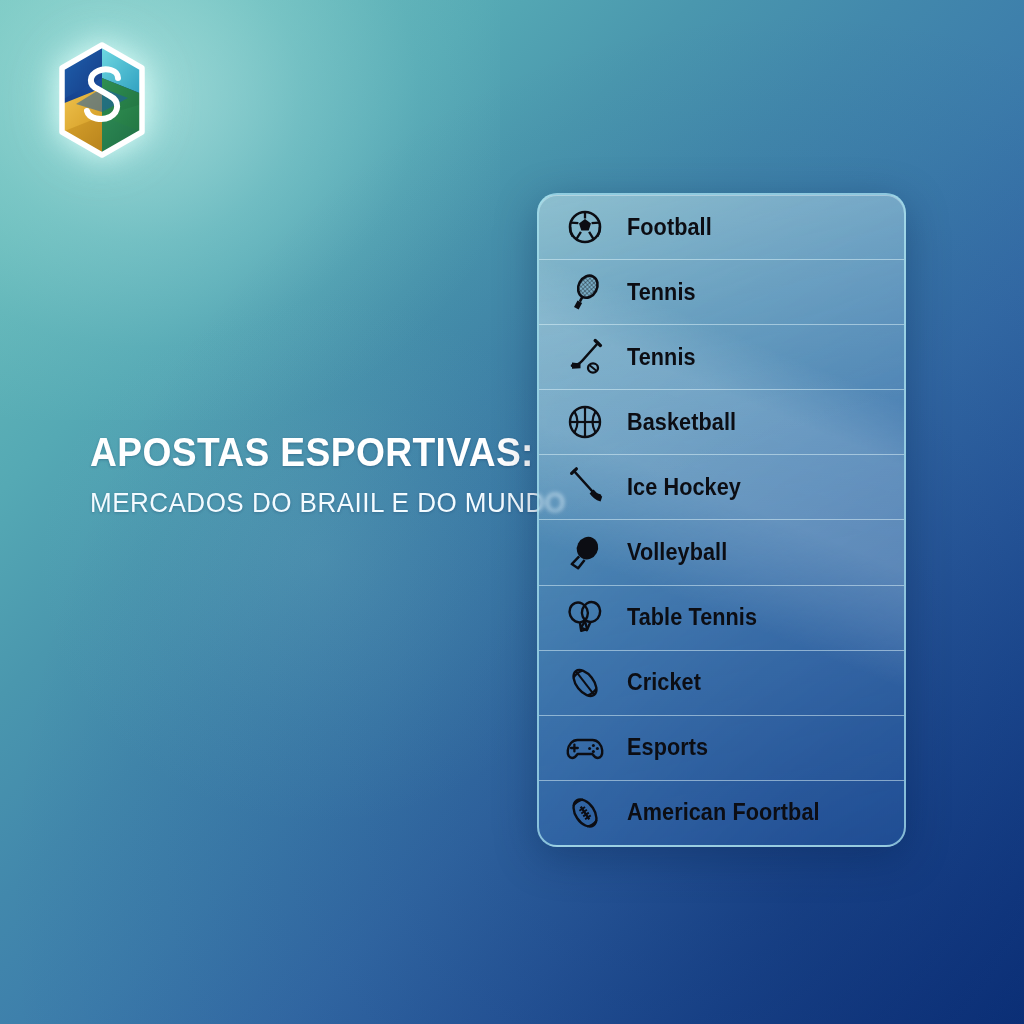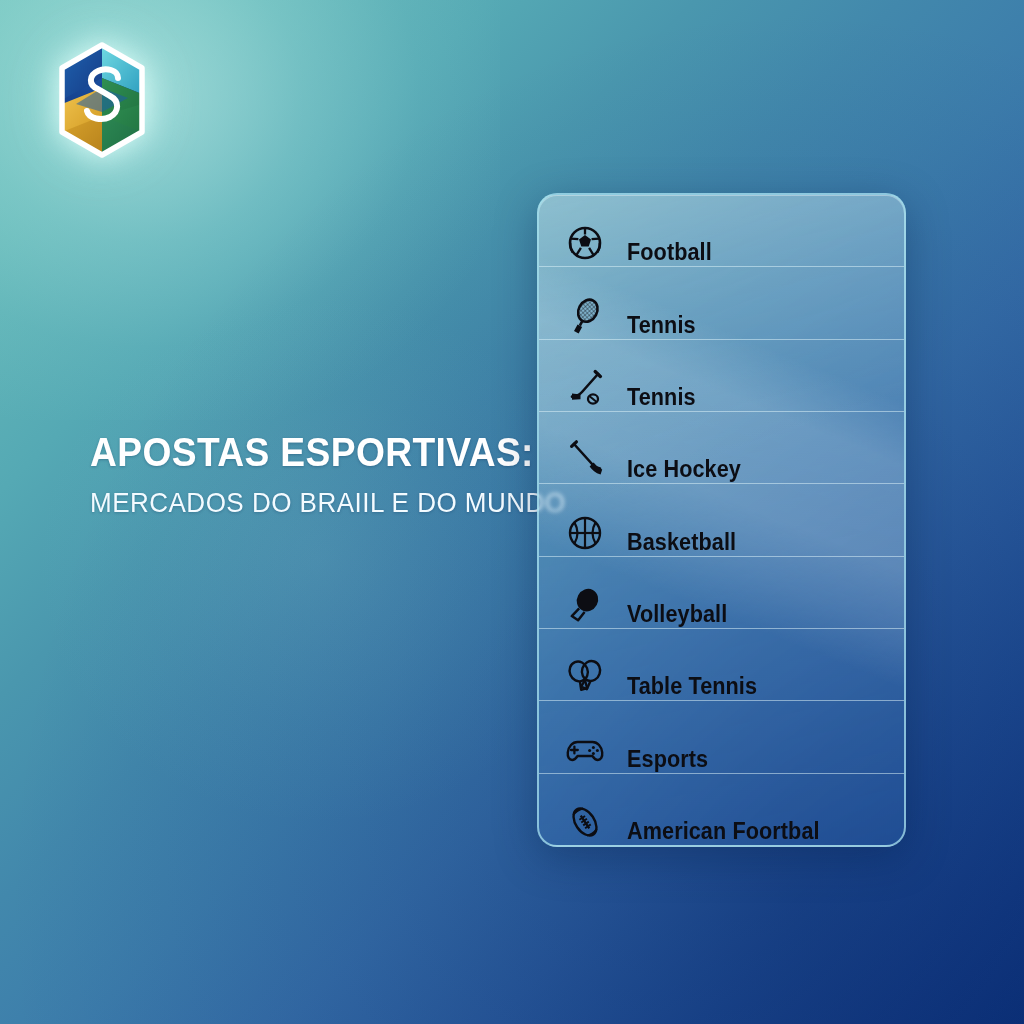--- a/index.html
+++ b/index.html
@@ -158,21 +158,21 @@
   #sports-list {
     position: relative;
     z-index: 2;
     display: flex;
     flex-direction: column;
     height: 100%;
   }
   .sport-row {
     flex: 1 1 0;
     display: flex;
-    align-items: flex-end;
+    align-items: center;
     padding-left: 18px;
     border-bottom: 1px solid rgba(222,244,250,0.52);
     box-sizing: border-box;
   }
   .sport-row:last-child { border-bottom: none; }
 
   .sport-icon {
     width: 56px;
     min-width: 56px;
     height: 46px;
@@ -311,44 +311,44 @@
             <ellipse cx="30" cy="33" rx="5" ry="4.6" fill="none" stroke="#0c0d13" stroke-width="2.3"></ellipse>
             <path d="M26.3 30 L33.7 36" stroke="#0c0d13" stroke-width="2"></path>
           </svg>
         </span>
         <span class="sport-label">Tennis</span>
       </div>
 
       <div class="sport-row">
         <span class="sport-icon">
           <svg viewBox="0 0 44 44" xmlns="http://www.w3.org/2000/svg">
-            <path d="M11 6 L29.5 26.5 C31.6 28.8 33.6 30 37 30.6" fill="none" stroke="#0c0d13" stroke-width="2.6" stroke-linecap="round"></path>
-            <path d="M8.6 8.4 L13.4 3.8" stroke="#0c0d13" stroke-width="3.2" stroke-linecap="round"></path>
-            <path d="M26.6 28.6 L30.6 24.6 C33.4 28 35.8 30.4 39.2 31.4 L37.6 36.6 C32.4 35.2 29.2 32 26.6 28.6 Z" fill="#0c0d13"></path>
-          </svg>
-        </span>
-        <span class="sport-label">Ice Hockey</span>
-      </div>
-
-      <div class="sport-row">
-        <span class="sport-icon">
-          <svg viewBox="0 0 44 44" xmlns="http://www.w3.org/2000/svg">
             <circle cx="22" cy="22" r="15" fill="none" stroke="#0c0d13" stroke-width="2.4"></circle>
             <path d="M7 22 L37 22" stroke="#0c0d13" stroke-width="2.2"></path>
             <path d="M22 7 L22 37" stroke="#0c0d13" stroke-width="2.2"></path>
             <path d="M11.4 11.4 A21 21 0 0 1 11.4 32.6" fill="none" stroke="#0c0d13" stroke-width="2.2"></path>
             <path d="M32.6 11.4 A21 21 0 0 0 32.6 32.6" fill="none" stroke="#0c0d13" stroke-width="2.2"></path>
           </svg>
         </span>
         <span class="sport-label">Basketball</span>
       </div>
 
       <div class="sport-row">
         <span class="sport-icon">
           <svg viewBox="0 0 44 44" xmlns="http://www.w3.org/2000/svg">
+            <path d="M11 6 L29.5 26.5 C31.6 28.8 33.6 30 37 30.6" fill="none" stroke="#0c0d13" stroke-width="2.6" stroke-linecap="round"></path>
+            <path d="M8.6 8.4 L13.4 3.8" stroke="#0c0d13" stroke-width="3.2" stroke-linecap="round"></path>
+            <path d="M26.6 28.6 L30.6 24.6 C33.4 28 35.8 30.4 39.2 31.4 L37.6 36.6 C32.4 35.2 29.2 32 26.6 28.6 Z" fill="#0c0d13"></path>
+          </svg>
+        </span>
+        <span class="sport-label">Ice Hockey</span>
+      </div>
+
+      <div class="sport-row">
+        <span class="sport-icon">
+          <svg viewBox="0 0 44 44" xmlns="http://www.w3.org/2000/svg">
             <g transform="rotate(28 24 18)">
               <ellipse cx="24" cy="17" rx="10.5" ry="11.5" fill="#0c0d13"></ellipse>
               <path d="M20.6 28.2 L17.6 38.4 L25.2 39.2 L27 28.8" fill="none" stroke="#0c0d13" stroke-width="2.5" stroke-linejoin="round"></path>
             </g>
           </svg>
         </span>
         <span class="sport-label">Volleyball</span>
       </div>
 
       <div class="sport-row">
@@ -360,20 +360,33 @@
             </g>
             <g transform="rotate(18 28 16)">
               <ellipse cx="28" cy="16" rx="9" ry="10" fill="none" stroke="#0c0d13" stroke-width="2.4"></ellipse>
               <path d="M25.4 25.6 L23.4 34 L29.6 34.6 L30.6 26" fill="none" stroke="#0c0d13" stroke-width="2.4" stroke-linejoin="round"></path>
             </g>
           </svg>
         </span>
         <span class="sport-label">Table Tennis</span>
       </div>
 
+      <div class="sport-row">
+        <span class="sport-icon">
+          <svg viewBox="0 0 44 44" xmlns="http://www.w3.org/2000/svg">
+            <g transform="rotate(-38 22 22)">
+              <ellipse cx="22" cy="22" rx="8.6" ry="15" fill="none" stroke="#0c0d13" stroke-width="2.4"></ellipse>
+              <path d="M22 8 L22 36" stroke="#0c0d13" stroke-width="2"></path>
+              <path d="M16.6 10.6 A16 16 0 0 1 27.4 10.6" fill="none" stroke="#0c0d13" stroke-width="2"></path>
+              <path d="M16.6 33.4 A16 16 0 0 0 27.4 33.4" fill="none" stroke="#0c0d13" stroke-width="2"></path>
+            </g>
+          </svg>
+        </span>
+        <span class="sport-label">Cricket</span>
+      </div>
 
       <div class="sport-row">
         <span class="sport-icon">
           <svg viewBox="0 0 44 44" xmlns="http://www.w3.org/2000/svg">
             <path d="M14.5 14 H29.5 C34.6 14 38.6 18.6 39.2 24.4 C39.7 29 37.8 32 34.8 32
                      C32.3 32 30.8 30 29.4 28 H14.6 C13.2 30 11.7 32 9.2 32
                      C6.2 32 4.3 29 4.8 24.4 C5.4 18.6 9.4 14 14.5 14 Z" fill="none" stroke="#0c0d13" stroke-width="2.4" stroke-linejoin="round"></path>
             <path d="M11.4 18.6 L11.4 25.4 M8 22 L14.8 22" stroke="#0c0d13" stroke-width="2.3" stroke-linecap="round"></path>
             <circle cx="30.4" cy="19.4" r="1.5" fill="#0c0d13"></circle>
             <circle cx="34.4" cy="22.4" r="1.5" fill="#0c0d13"></circle>

